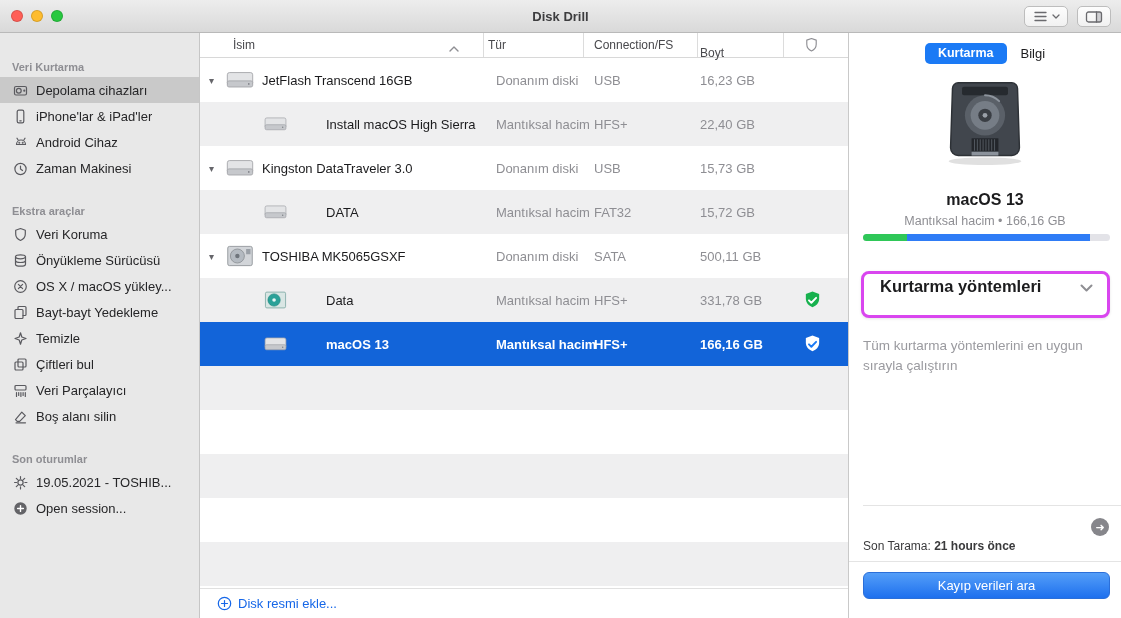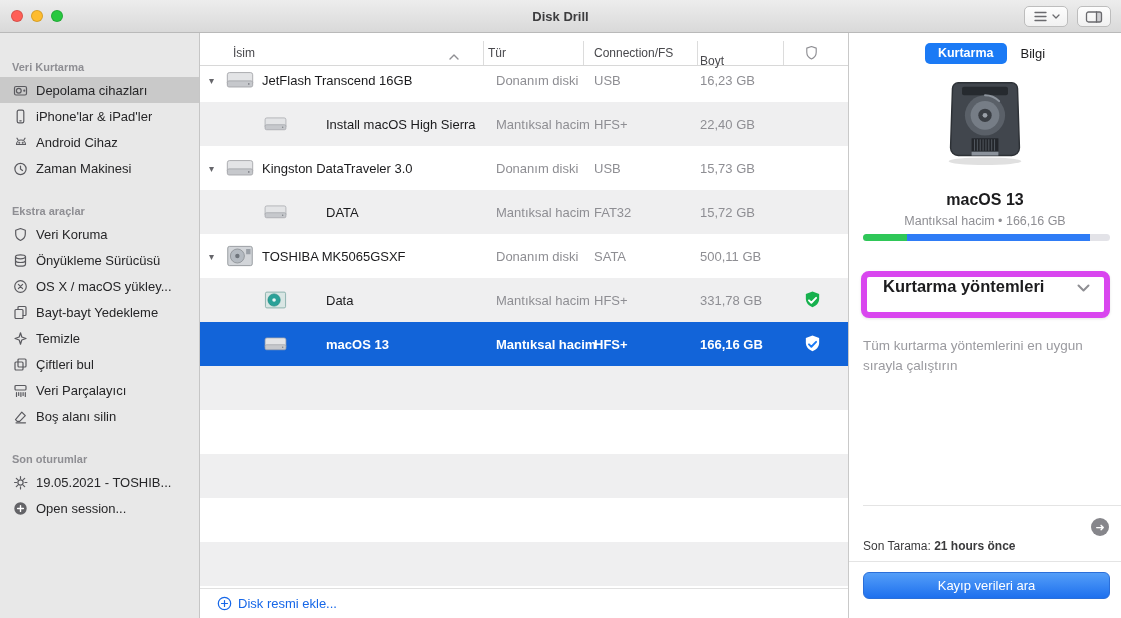--- a/index.html
+++ b/index.html
@@ -29,21 +29,21 @@
   
   .sidebar{position:absolute;top:33px;bottom:0;left:0;width:200px;background:#e8e8e8;border-right:1px solid #c6c6c6;padding-top:4px;}
   .sb-title{padding:8px 12px 4px;font-size:11px;font-weight:700;color:#8e8e93;margin-top:16px;}
   .sb-item{height:26px;display:flex;align-items:center;gap:8px;padding:0 10px 0 13px;font-size:13px;color:#262628;cursor:default;white-space:nowrap;overflow:hidden;}
   .sb-item.selected{background:var(--sidebar-selected);}
   .sb-svg{width:15px;height:15px;stroke:#5a5a5f;fill:none;stroke-width:1.2;stroke-linecap:round;stroke-linejoin:round;flex:0 0 15px;}
   .sb-label{overflow:hidden;text-overflow:ellipsis;}
 
   
   .content{position:absolute;top:33px;left:200px;width:648px;bottom:0;background:#fff;}
-  .thead{position:absolute;top:8px;left:0;right:0;height:25px;background:#fff;border-bottom:1px solid #d8d8d8;font-size:12px;color:#48484c;}
+  .thead{position:absolute;top:0;left:0;right:0;height:25px;background:#fff;border-bottom:1px solid #d8d8d8;font-size:12px;color:#48484c;}
   .th{position:absolute;top:50%;transform:translateY(-50%);}
   .th-name{left:33px;}
   .th-type{left:288px;}
   .th-fs{left:394px;}
   .th-size{left:500px;margin-top:8px;}
   .vsep{position:absolute;top:0;bottom:0;width:1px;background:#dcdcdc;}
   .sort-caret{position:absolute;left:249px;top:8px;}
   .sort-caret svg,.th-shield svg{stroke:#8e8e93;fill:none;stroke-width:1.4;stroke-linecap:round;stroke-linejoin:round;}
   .th-shield{position:absolute;left:605px;top:4px;}
 
@@ -75,21 +75,21 @@
   
   .panel{position:absolute;top:33px;left:848px;right:0;bottom:0;background:#fff;border-left:1px solid #c9c9c9;}
   .tabs{position:absolute;top:10px;left:0;right:0;display:flex;justify-content:center;align-items:center;gap:14px;}
   .tab-pill{height:21px;line-height:21px;padding:0 13px;border-radius:5px;background:var(--accent-blue);color:#fff;font-size:12.5px;font-weight:600;}
   .tab-plain{font-size:13px;color:#1c1c1e;}
   .disk-img{position:absolute;top:46px;left:50%;transform:translateX(-50%);width:96px;height:88px;}
   .p-title{position:absolute;top:158px;left:0;right:0;text-align:center;font-size:16px;font-weight:700;color:#1c1c1e;}
   .p-sub{position:absolute;top:181px;left:0;right:0;text-align:center;font-size:12.5px;color:#8e8e93;}
   .p-progress{position:absolute;top:201px;left:14px;right:11px;height:7px;border-radius:4px;background:#e3e3e8;overflow:hidden;display:flex;}
   .p-progress div{height:100%;}
-  .dropdown{position:absolute;top:238px;left:12px;right:11px;height:47px;background:#fff;border:6px solid #d946ef;border-radius:8px;box-shadow:0 1px 3px rgba(0,0,0,.10);display:flex;align-items:center;padding:0 14px 16px 16px;}
+  .dropdown{position:absolute;top:238px;left:12px;right:11px;height:47px;background:#fff;border:3px solid #d946ef;border-radius:8px;box-shadow:0 1px 3px rgba(0,0,0,.10);display:flex;align-items:center;padding:0 14px 16px 16px;}
   .dd-label{font-size:16.5px;font-weight:700;color:#1c1c1e;flex:1;}
   .dd-chev svg{width:13px;height:8px;stroke:#8e8e93;fill:none;stroke-width:2;stroke-linecap:round;stroke-linejoin:round;}
   .p-desc{position:absolute;top:303px;left:14px;right:22px;font-size:13.5px;line-height:1.5;color:#9a9a9f;}
   .hr1{position:absolute;top:472px;left:14px;right:0;height:1px;background:#e4e4e4;}
   .hr2{position:absolute;top:528px;left:0;right:0;height:1px;background:#e4e4e4;}
   .lastscan{position:absolute;top:483px;left:14px;right:40px;font-size:12px;color:#3a3a3c;line-height:22px;margin-top:19px;}
   .lastscan b{font-weight:700;}
   .scan-arrow{position:absolute;top:485px;right:12px;width:18px;height:18px;border-radius:50%;background:#86868b;color:#fff;font-size:11px;line-height:18px;text-align:center;}
   .scan-btn{position:absolute;top:539px;left:14px;right:11px;height:27px;border-radius:6px;background:linear-gradient(#549ef8,#1e70ee);border:1px solid #2b6fd9;color:#fff;font-size:13px;display:flex;align-items:center;justify-content:center;cursor:default;}
 </style>

